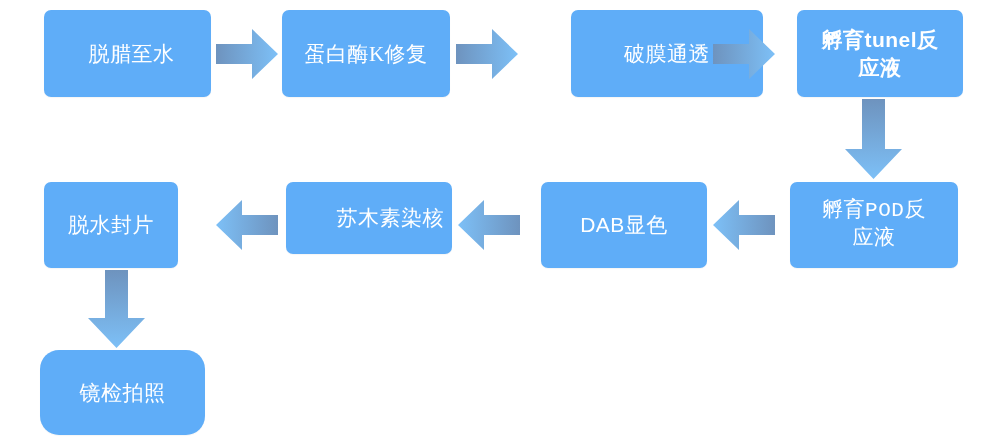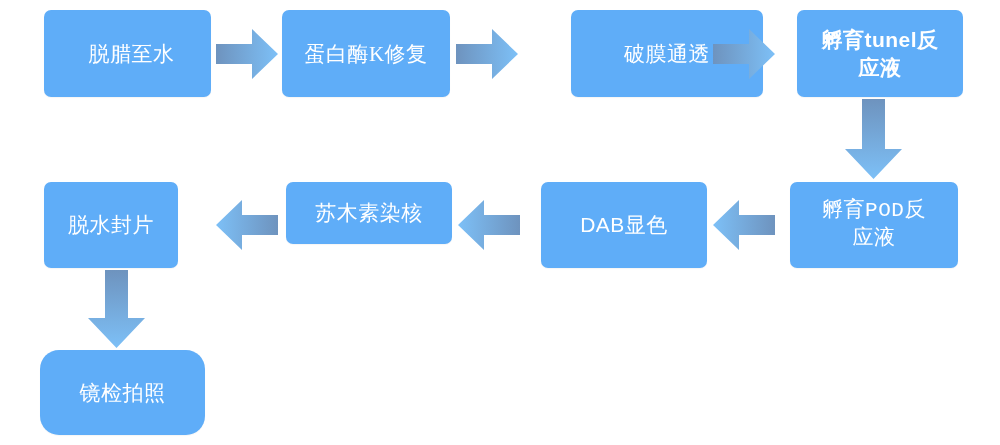--- a/index.html
+++ b/index.html
@@ -70,21 +70,21 @@
 
   <div class="node" style="left:790px; top:182px; width:168px; height:86px;font-family:Liberation Mono, monospace;">
     <span class="node-label">孵育POD反
 应液</span>
   </div>
 
   <div class="node" style="left:541px; top:182px; width:166px; height:86px;align-items:center;">
     <span class="node-label">DAB显色</span>
   </div>
 
-  <div class="node" style="left:286px; top:182px; width:166px; height:62px;">
+  <div class="node" style="left:286px; top:182px; width:166px; height:72px;justify-content:flex-end;">
     <span class="node-label">苏木素染核</span>
   </div>
 
   <div class="node" style="left:44px; top:182px; width:134px; height:86px;">
     <span class="node-label">脱水封片</span>
   </div>
 
   <div class="node" style="left:40px; top:350px; width:165px; height:85px;border-radius:19px;">
     <span class="node-label">镜检拍照</span>
   </div>

